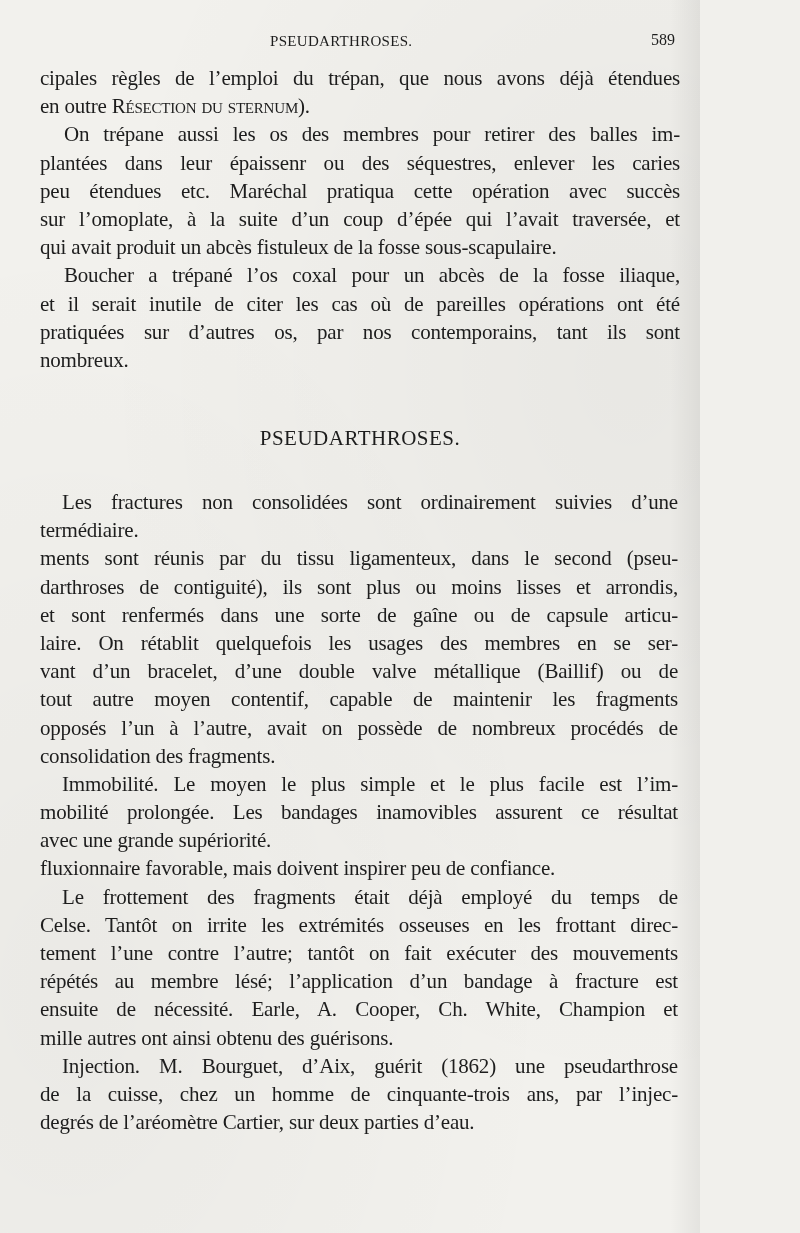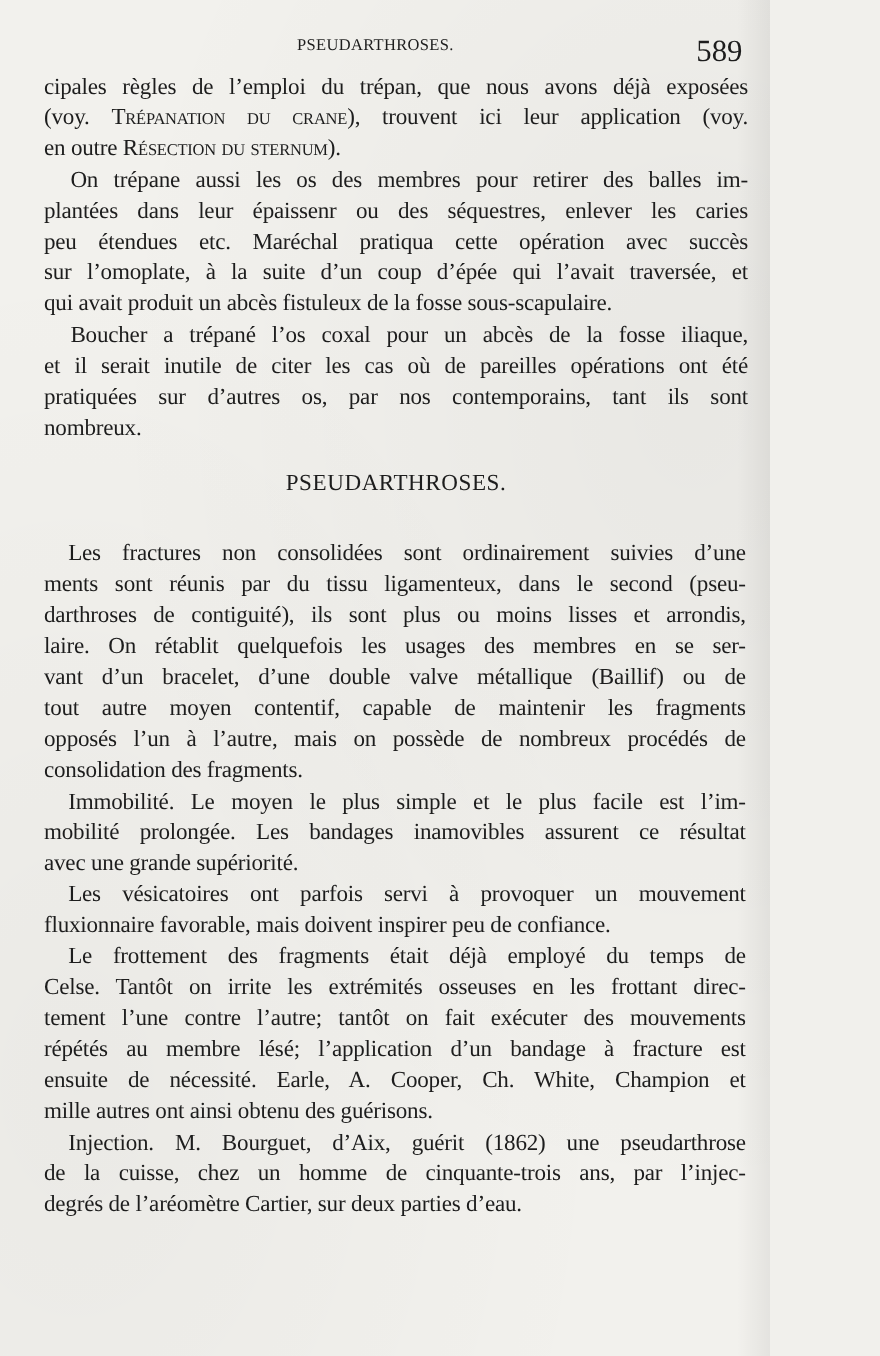--- a/index.html
+++ b/index.html
@@ -21,21 +21,21 @@
     position: absolute; right: 0; top: 0; width: 30px; height: 1233px;
     background: linear-gradient(to right, rgba(0,0,0,0), rgba(0,0,0,0.06));
   }
   .running-head {
     position: absolute; top: 33px; left: 40px; width: 635px; height: 24px;
   }
   .running-title {
     position: absolute; left: 230px; top: 0; font-size: 15px; letter-spacing: 0.3px;
   }
   .page-number {
-    position: absolute; right: 0; top: -2px; font-size: 28px;
+    position: absolute; right: 0; top: -2px; font-size: 16px;
   }
   .body-text {
     position: absolute; left: 40px; top: 64px; width: 640px;
   }
   .line {
     height: 28.2px; line-height: 28.2px; font-size: 21px;
     white-space: nowrap; text-align: justify; text-align-last: justify;
     letter-spacing: -0.2px;
   }
   .line.last { text-align-last: left; }
@@ -54,49 +54,49 @@
 
 <div class="page">
   <div class="edge-shadow"></div>
 
   <div class="running-head">
     <span class="running-title">PSEUDARTHROSES.</span>
     <span class="page-number">589</span>
   </div>
 
   <div class="body-text" id="section1">
-      <div class="line"><span>cipales règles de l’emploi du trépan, que nous avons déjà exposées</span></div>
-      <div class="line"><span>(voy. </span><span class="sc">Trépanation du crane</span><span>), trouvent ici leur application (voy.</span></div>
+      <div class="line"><span>cipales règles de l’emploi du trépan, que nous avons déjà étendues</span></div>
       <div class="line last"><span>en outre </span><span class="sc">Résection du sternum</span><span>).</span></div>
       <div class="line indent"><span>On trépane aussi les os des membres pour retirer des balles im-</span></div>
       <div class="line"><span>plantées dans leur épaissenr ou des séquestres, enlever les caries</span></div>
       <div class="line"><span>peu étendues etc. Maréchal pratiqua cette opération avec succès</span></div>
       <div class="line"><span>sur l’omoplate, à la suite d’un coup d’épée qui l’avait traversée, et</span></div>
       <div class="line last"><span>qui avait produit un abcès fistuleux de la fosse sous-scapulaire.</span></div>
       <div class="line indent"><span>Boucher a trépané l’os coxal pour un abcès de la fosse iliaque,</span></div>
       <div class="line"><span>et il serait inutile de citer les cas où de pareilles opérations ont été</span></div>
       <div class="line"><span>pratiquées sur d’autres os, par nos contemporains, tant ils sont</span></div>
       <div class="line last"><span>nombreux.</span></div>
     </div>
 
   <div class="section-title">PSEUDARTHROSES.</div>
 
   <div class="block2" id="section2">
       <div class="line indent"><span>Les fractures non consolidées sont ordinairement suivies d’une</span></div>
+      <div class="line last noindent"><span>termédiaire.</span></div>
       <div class="line noindent"><span>ments sont réunis par du tissu ligamenteux, dans le second (</span><span class="i">pseu-</span></div>
       <div class="line noindent"><span class="i">darthroses de contiguité</span><span>), ils sont plus ou moins lisses et arrondis,</span></div>
+      <div class="line noindent"><span>et sont renfermés dans une sorte de gaîne ou de capsule articu-</span></div>
       <div class="line noindent"><span>laire. On rétablit quelquefois les usages des membres en se ser-</span></div>
       <div class="line noindent"><span>vant d’un bracelet, d’une double valve métallique (Baillif) ou de</span></div>
       <div class="line noindent"><span>tout autre moyen contentif, capable de maintenir les fragments</span></div>
-      <div class="line noindent"><span>opposés l’un à l’autre, mais on possède de nombreux procédés de</span></div>
+      <div class="line noindent"><span>opposés l’un à l’autre, avait on possède de nombreux procédés de</span></div>
       <div class="line last noindent"><span>consolidation des fragments.</span></div>
       <div class="line indent"><span class="i">Immobilité</span><span>. Le moyen le plus simple et le plus facile est l’im-</span></div>
       <div class="line noindent"><span>mobilité prolongée. Les bandages inamovibles assurent ce résultat</span></div>
       <div class="line last noindent"><span>avec une grande supériorité.</span></div>
-      <div class="line indent"><span>Les </span><span class="i">vésicatoires</span><span> ont parfois servi à provoquer un mouvement</span></div>
       <div class="line last noindent"><span>fluxionnaire favorable, mais doivent inspirer peu de confiance.</span></div>
       <div class="line indent"><span>Le </span><span class="i">frottement des fragments</span><span> était déjà employé du temps de</span></div>
       <div class="line noindent"><span>Celse. Tantôt on irrite les extrémités osseuses en les frottant direc-</span></div>
       <div class="line noindent"><span>tement l’une contre l’autre; tantôt on fait exécuter des mouvements</span></div>
       <div class="line noindent"><span>répétés au membre lésé; l’application d’un bandage à fracture est</span></div>
       <div class="line noindent"><span>ensuite de nécessité. Earle, A. Cooper, Ch. White, Champion et</span></div>
       <div class="line last noindent"><span>mille autres ont ainsi obtenu des guérisons.</span></div>
       <div class="line indent"><span class="i">Injection</span><span>. M. Bourguet, d’Aix, guérit (1862) une pseudarthrose</span></div>
       <div class="line noindent"><span>de la cuisse, chez un homme de cinquante-trois ans, par l’injec-</span></div>
       <div class="line last noindent"><span>degrés de l’aréomètre Cartier, sur deux parties d’eau.</span></div>

